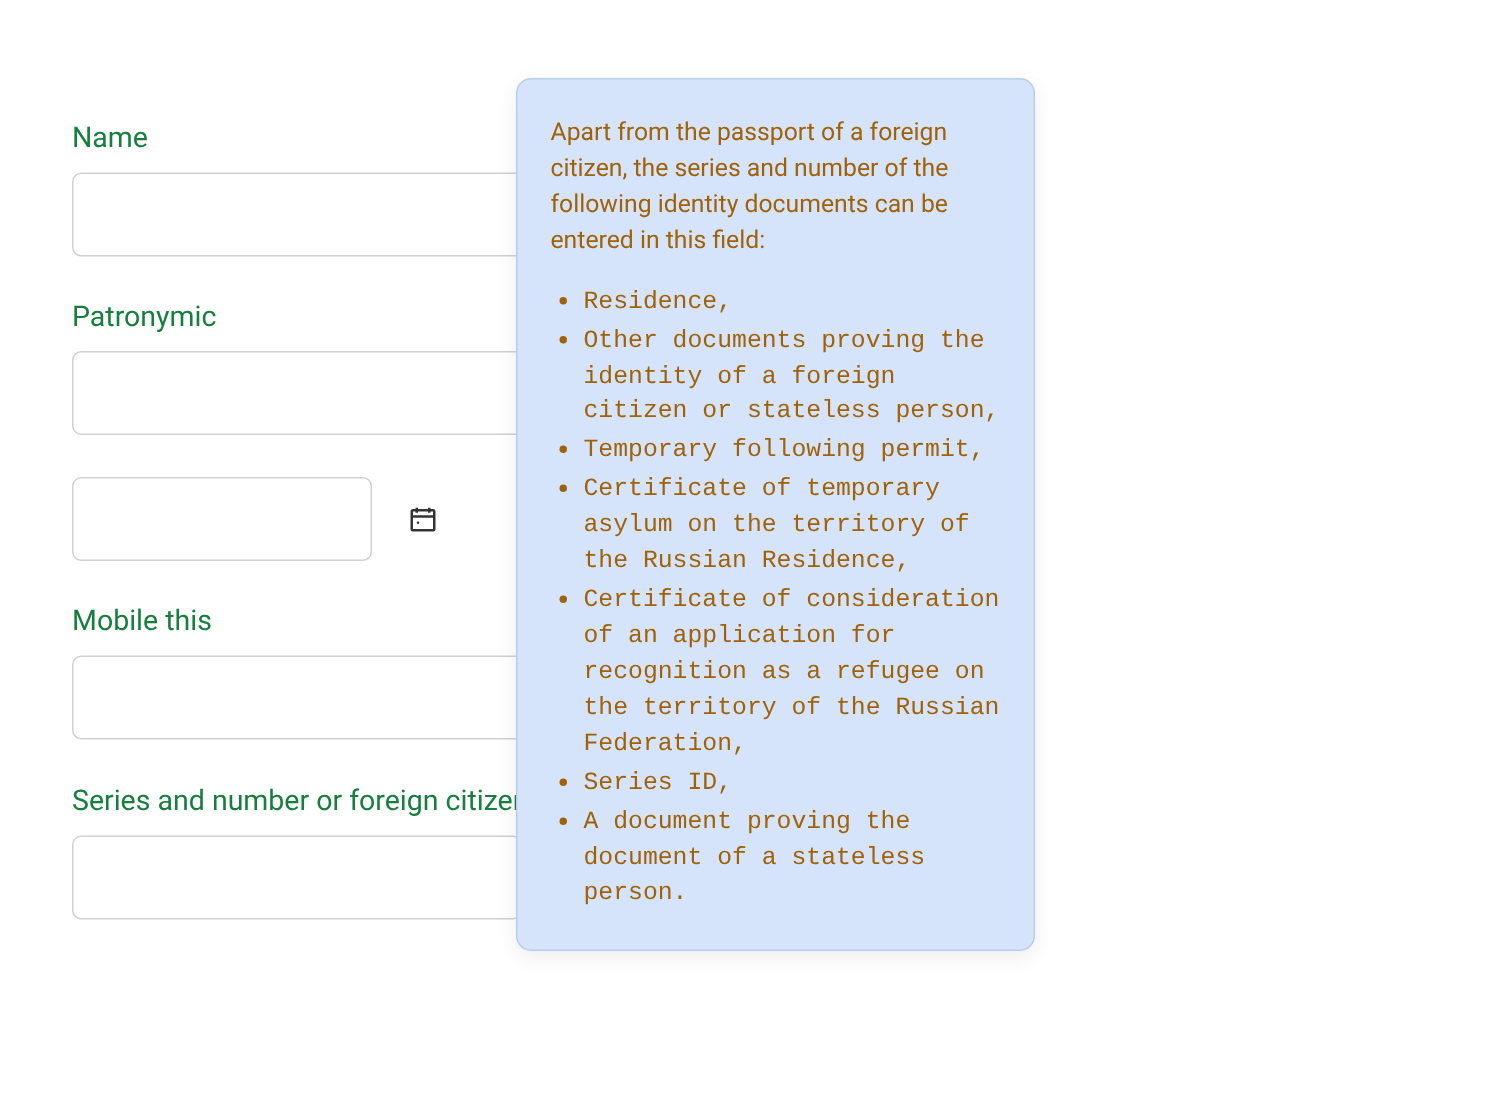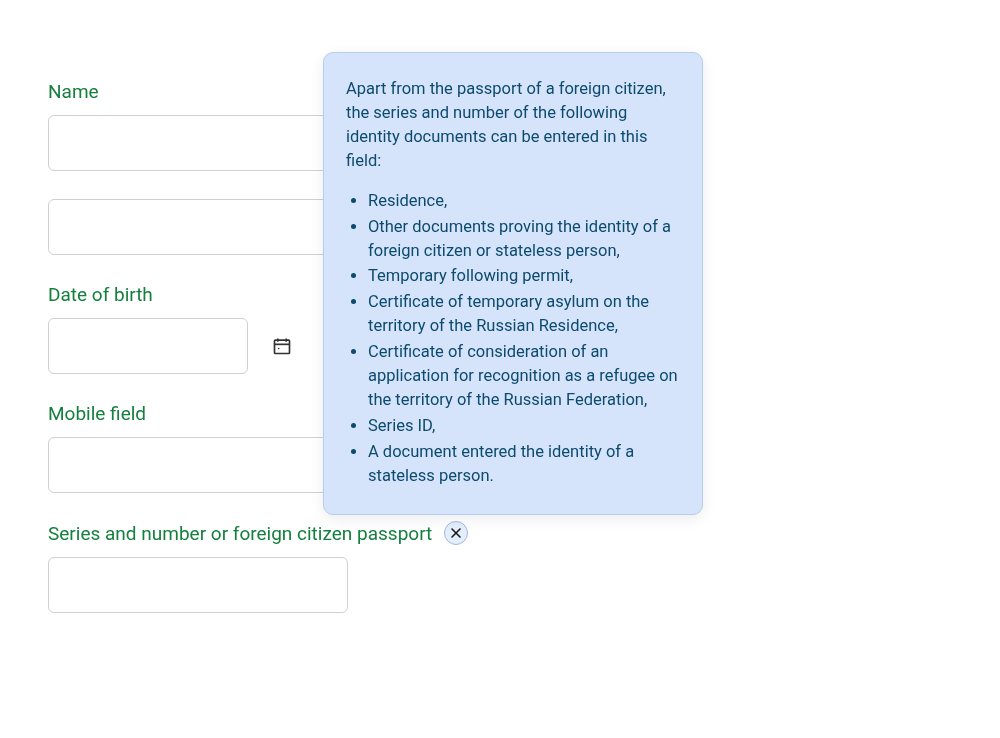--- a/index.html
+++ b/index.html
@@ -73,71 +73,72 @@
     cursor: pointer;
     padding: 0;
   }
   .close-btn svg {
     width: 10px;
     height: 10px;
   }
   .tooltip {
     position: absolute;
     top: 52px;
-    left: 323px;
-    width: 380px;
+    left: 344px;
+    width: 346px;
     background: #d6e4fb;
     border: 1px solid #b5ceef;
     border-radius: 10px;
     padding: 24px 22px 24px 22px;
     box-shadow: 0 4px 14px rgba(0,0,0,0.08);
     font-size: 16.5px;
     line-height: 1.45;
-    color: #0c4a6e;
+    color: #a16207;
   }
   .tooltip-intro {
     margin-bottom: 16px;
   }
   .tooltip ul {
     padding-left: 22px;
   }
   .tooltip li {
     margin-bottom: 2px;
+    font-family: Liberation Mono, monospace;
   }
 </style>
 </head>
 <body>
 
 <div class="form-group">
   <label class="form-label">Name</label>
   <input type="text" class="text-input" value="" style="">
 </div>
 
 <div class="form-group">
+  <label class="form-label">Patronymic</label>
   <input type="text" class="text-input" value="" style="">
 </div>
 
 <div class="form-group">
-  <label class="form-label">Date of birth</label>
   <div class="date-row">
     <input type="text" class="text-input small" value="" style="">
     <span class="calendar-icon">
       <svg viewBox="0 0 24 24" fill="none" stroke="currentColor" stroke-width="2">
         <rect x="3" y="5" width="18" height="16" rx="1"></rect>
         <line x1="7" y1="3" x2="7" y2="7"></line>
         <line x1="17" y1="3" x2="17" y2="7"></line>
         <line x1="3" y1="10" x2="21" y2="10"></line>
         <circle cx="8" cy="15" r="1" fill="currentColor" stroke="none"></circle>
       </svg>
     </span>
   </div>
 </div>
 
 <div class="form-group">
-  <label class="form-label">Mobile field</label>
+  <label class="form-label">Mobile this</label>
   <input type="text" class="text-input" value="" style="">
 </div>
 
 <div class="form-group">
   <div class="passport-label-row">
     <label class="form-label">Series and number or foreign citizen passport</label>
     <button class="close-btn" type="button">
       <span>
         <svg viewBox="0 0 10 10">
           <line x1="1" y1="1" x2="9" y2="9" stroke="#1a1a1a" stroke-width="1.6" stroke-linecap="round"></line>
@@ -151,15 +152,15 @@
 
 <div class="tooltip">
   <p class="tooltip-intro">Apart from the passport of a foreign citizen, the series and number of the following identity documents can be entered in this field:</p>
   <ul>
     <li>Residence,</li>
     <li>Other documents proving the identity of a foreign citizen or stateless person,</li>
     <li>Temporary following permit,</li>
     <li>Certificate of temporary asylum on the territory of the Russian Residence,</li>
     <li>Certificate of consideration of an application for recognition as a refugee on the territory of the Russian Federation,</li>
     <li>Series ID,</li>
-    <li>A document entered the identity of a stateless person.</li>
+    <li>A document proving the document of a stateless person.</li>
   </ul>
 </div>
 
 </body></html>

